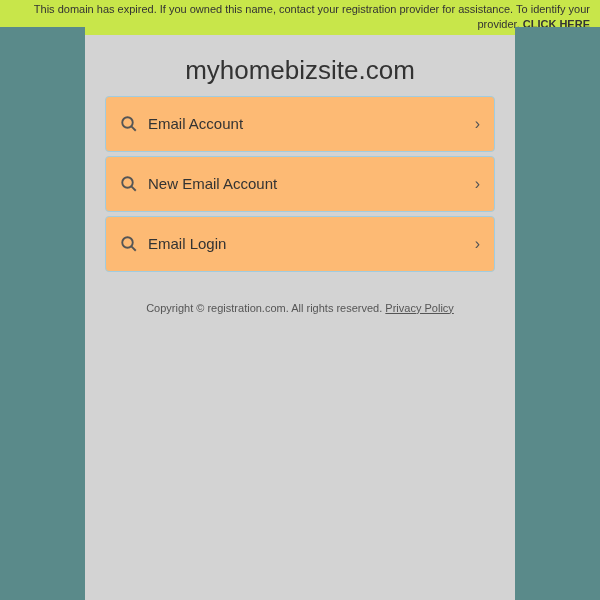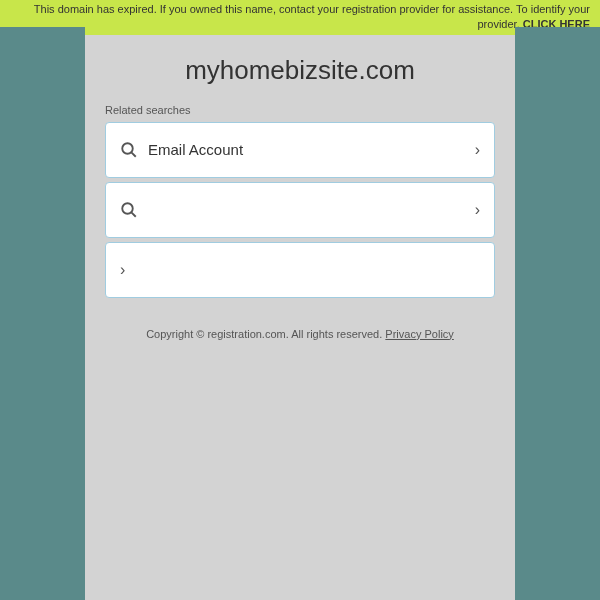--- a/index.html
+++ b/index.html
@@ -75,21 +75,21 @@
     }
 
     .search-items {
       padding: 0 20px;
       display: flex;
       flex-direction: column;
       gap: 4px;
     }
 
     .search-item {
-      background-color: #ffffff;
+      background-color: #fdba74;
       border: 1px solid #a0cce0;
       border-radius: 4px;
       padding: 18px 14px;
       display: flex;
       align-items: flex-end;
       justify-content: space-between;
       cursor: pointer;
       text-decoration: none;
       gap: 8px;
     }
@@ -138,21 +138,20 @@
 
 <div class="top-banner">
   <span>This domain has expired. If you owned this name, contact your registration provider for assistance. To identify your provider,</span>
   <a href="#">CLICK HERE</a>
 </div>
 
 <div class="main-content">
 
   <h1 class="site-title">myhomebizsite.com</h1>
 
-  <span class="related-searches-label">Related searches</span>
 
   <div class="search-items">
 
     <a class="search-item" href="#">
       <div class="search-item-left">
         <span class="search-icon-svg">
           <svg viewBox="0 0 24 24" fill="none" stroke="#555" stroke-width="2.5" width="18" height="18">
             <circle cx="10" cy="10" r="7"></circle>
             <line x1="15.5" y1="15.5" x2="21" y2="21"></line>
           </svg>
@@ -163,25 +162,35 @@
     </a>
 
     <a class="search-item" href="#">
       <div class="search-item-left">
         <span class="search-icon-svg">
           <svg viewBox="0 0 24 24" fill="none" stroke="#555" stroke-width="2.5" width="18" height="18">
             <circle cx="10" cy="10" r="7"></circle>
             <line x1="15.5" y1="15.5" x2="21" y2="21"></line>
           </svg>
         </span>
+        <span class="search-item-text">New Email Account</span>
       </div>
       <span class="chevron-right">›</span>
     </a>
 
     <a class="search-item" href="#">
+      <div class="search-item-left">
+        <span class="search-icon-svg">
+          <svg viewBox="0 0 24 24" fill="none" stroke="#555" stroke-width="2.5" width="18" height="18">
+            <circle cx="10" cy="10" r="7"></circle>
+            <line x1="15.5" y1="15.5" x2="21" y2="21"></line>
+          </svg>
+        </span>
+        <span class="search-item-text">Email Login</span>
+      </div>
       <span class="chevron-right">›</span>
     </a>
 
   </div>
 
   <div class="footer">
     <span>Copyright © registration.com.  All rights reserved.</span>
     <a href="#">Privacy Policy</a>
   </div>
 

